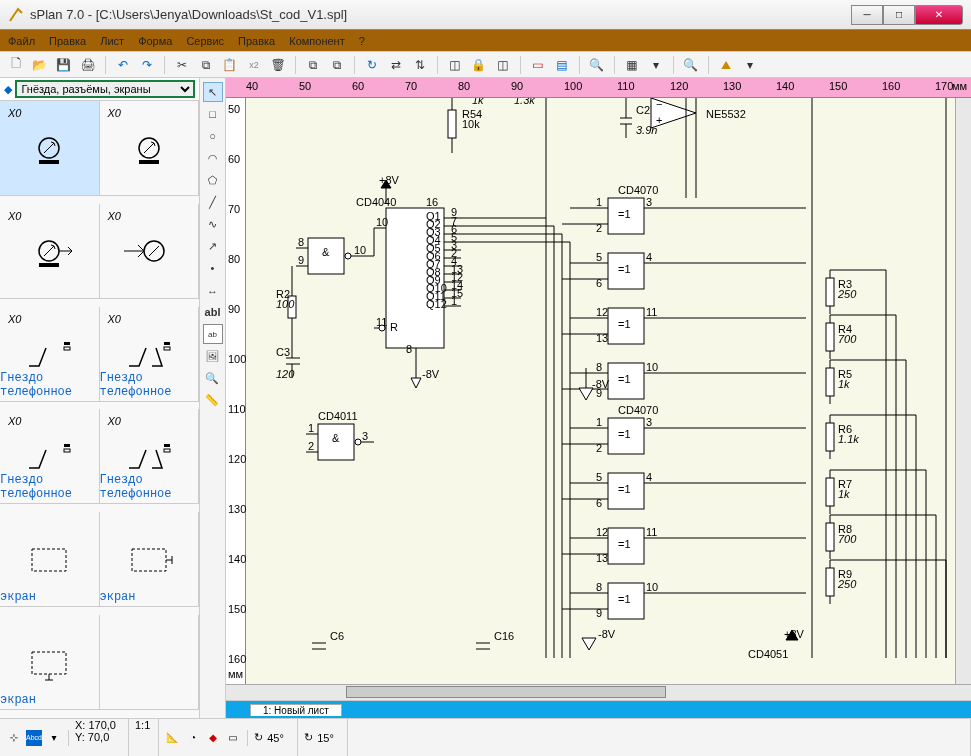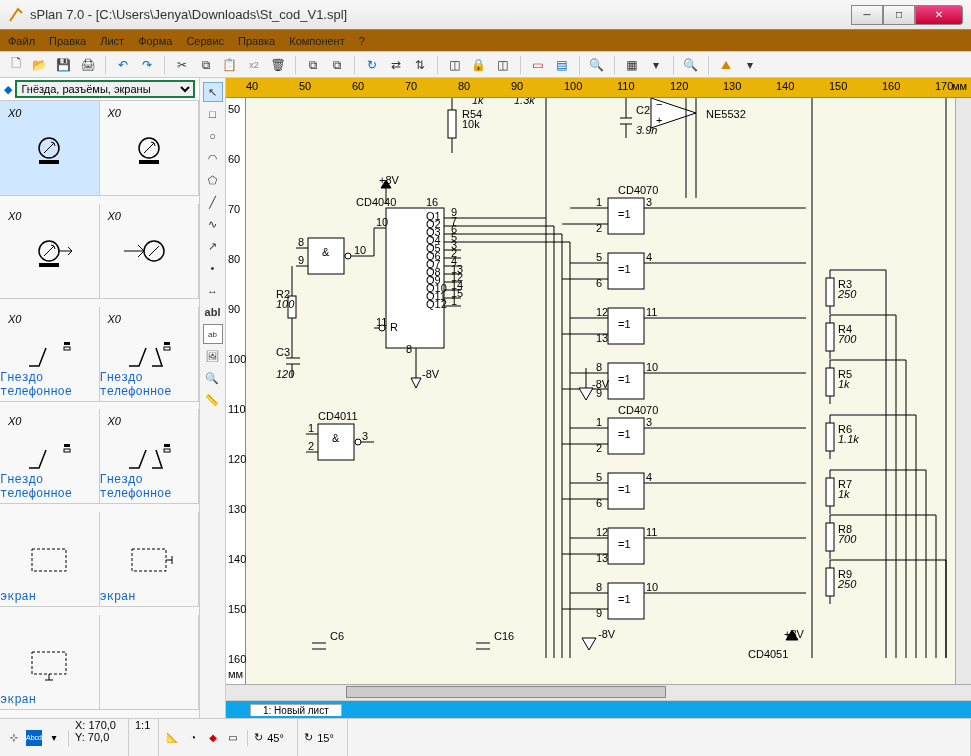--- a/index.html
+++ b/index.html
@@ -29,21 +29,21 @@
 .comp-cell.sel { background: #d0e8ff; }
 .comp-label-top { font-style: italic; font-size: 11px; position: absolute; top: 6px; left: 8px; }
 .comp-label-bot { color: #16c; font-size: 12px; position: absolute; bottom: 2px; left: 0; right: 0; text-align: left; font-family: Liberation Mono, monospace; }
 .comp-svg { width: 50px; height: 40px; }
 
 .tool-palette { width: 26px; background: #f4f4f4; border-right: 1px solid #ccc; display: flex; flex-direction: column; align-items: center; padding-top: 4px; gap: 2px; }
 .palette-btn { width: 20px; height: 20px; display: flex; align-items: center; justify-content: center; font-size: 11px; color: #333; cursor: default; border: 1px solid transparent; }
 .palette-btn.sel { background: #d0e8ff; border: 1px solid #7ac; }
 
 .canvas-area { flex: 1; display: flex; flex-direction: column; }
-.ruler-h { height: 20px; background: #eab308; border-bottom: 1px solid #888; position: relative; font-size: 9px; }
+.ruler-h { height: 20px; background: #f9a8d4; border-bottom: 1px solid #888; position: relative; font-size: 9px; }
 .ruler-h span { position: absolute; top: 2px; }
 .canvas-container { flex: 1; display: flex; background: #fff; }
 .ruler-v { width: 20px; background: #fff; border-right: 1px solid #888; position: relative; font-size: 9px; }
 .ruler-v span { position: absolute; left: 2px; transform: none; }
 .canvas { flex: 1; background: #f8f8e8; position: relative; overflow: hidden; }
 .canvas svg { position: absolute; top: 0; left: 0; }
 
 .tab-row { height: 18px; background: #0ea5e9; border-top: 1px solid #ccc; display: flex; align-items: center; padding-left: 24px; }
 .page-tab { padding: 0 12px; background: #fff; border: 1px solid #aaa; border-bottom: none; font-size: 10px; }
 

